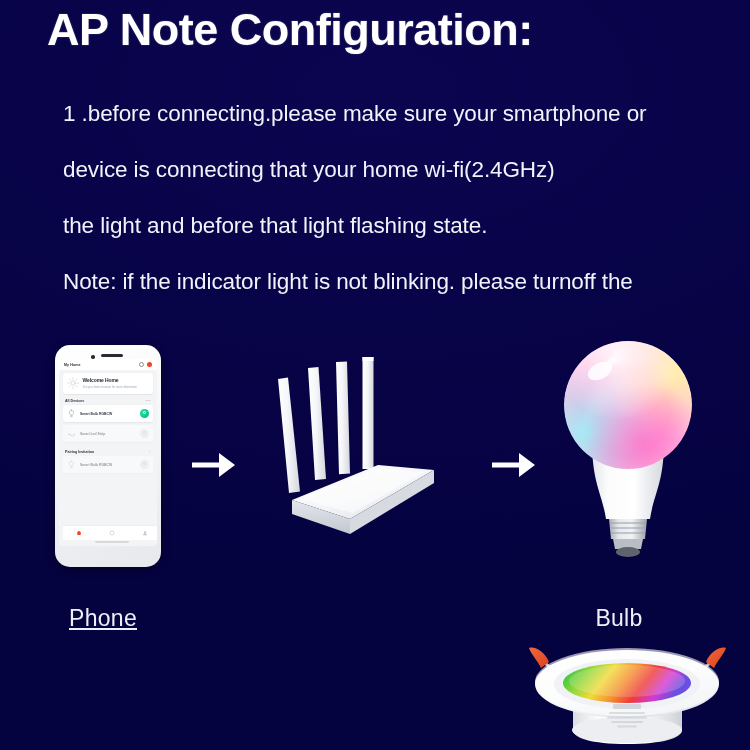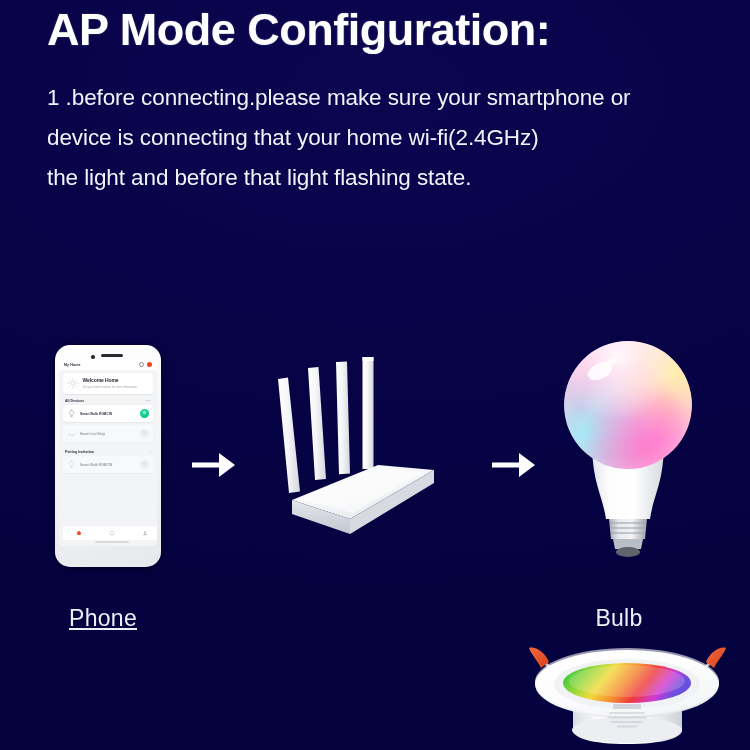--- a/index.html
+++ b/index.html
@@ -39,21 +39,21 @@
   #instructions {
     position: absolute;
     left: 47px;
     top: 78px;
     width: 670px;
     color: #f2f3fa;
     font-size: 22.5px;
     line-height: 40px;
     letter-spacing: -0.1px;
   }
-  #instructions p { margin: 0; white-space: nowrap; }
+  #instructions p { margin: 16px; white-space: nowrap; }
 
   
   .caption {
     position: absolute;
     color: #eef0f8;
     font-size: 23px;
     letter-spacing: 0.3px;
     text-align: center;
   }
   #cap-phone { left: 38px;  top: 605px; width: 130px; text-decoration: underline; }
@@ -254,26 +254,27 @@
   #bulb { position: absolute; left: 556px; top: 333px; width: 145px; height: 232px; }
 
   
   #downlight { position: absolute; left: 505px; top: 634px; width: 245px; height: 116px; }
 </style>
 </head>
 <body>
 
 <div id="page">
 
-  <div id="title">AP Mode Configuration:</div>
+  <div id="title">AP Note Configuration:</div>
 
   <div id="instructions">
     <p>1 .before connecting.please make sure your smartphone or</p>
     <p>device is connecting that your home wi-fi(2.4GHz)</p>
     <p>the light and before that light flashing state.</p>
+    <p>Note: if the indicator light is not blinking. please turnoff the</p>
   </div>
 
   <div id="phone">
     <div id="phone-notch">
       <div id="phone-cam"></div>
       <div id="phone-speaker"></div>
     </div>
 
     <div id="phone-screen">
 

